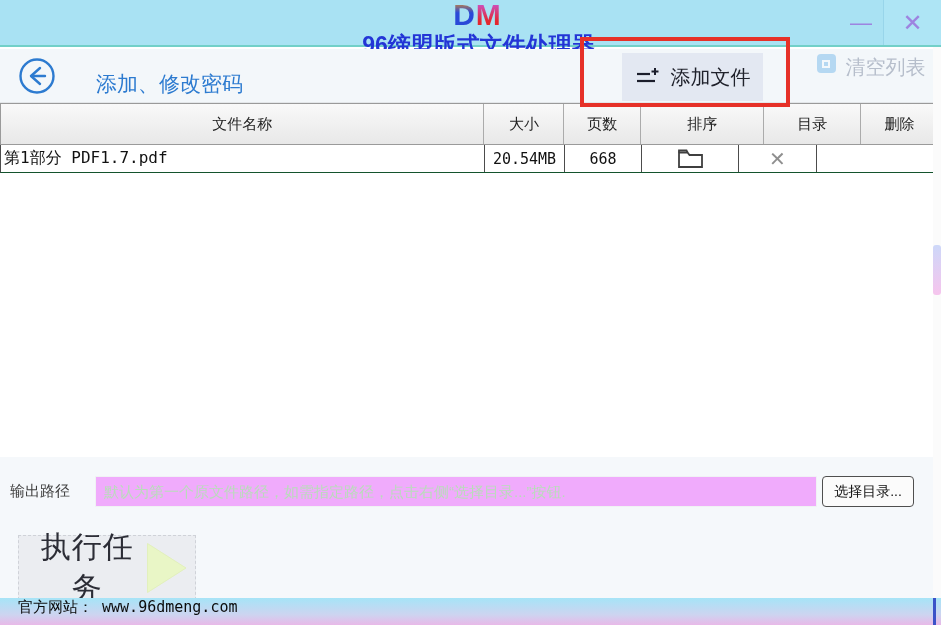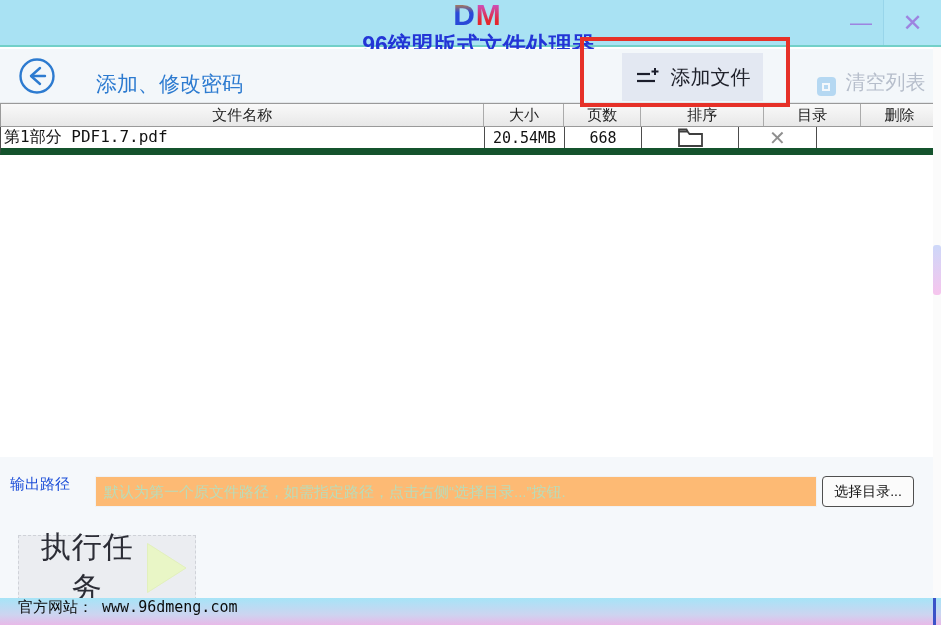--- a/index.html
+++ b/index.html
@@ -39,59 +39,59 @@
   .mode-label{position:absolute;left:96px;top:8px;height:54px;display:flex;align-items:center;
     font-size:21px;color:#2d7bd0;}
   .add-files-btn{
     position:absolute;left:622px;top:4px;width:141px;height:48px;
     background:#e3e8f2;display:flex;align-items:center;justify-content:center;gap:10px;
     border:none;cursor:pointer;
   }
   .add-files-btn .lbl{font-size:20px;color:#20222c;}
   .clear-btn{
     position:absolute;left:806px;top:4px;width:130px;height:44px;background:transparent;
-    display:flex;align-items:flex-end;justify-content:center;gap:10px;border:none;
+    display:flex;align-items:flex-start;justify-content:center;gap:10px;border:none;
   }
   .clear-btn .lbl{font-size:20px;color:#b6becb;}
   .clear-ico{width:19px;height:19px;background:#b5d8f2;border-radius:4px;
     display:flex;align-items:center;justify-content:center;}
   .clear-ico i{display:block;width:8px;height:8px;border:2px solid #f3f8fc;}
   .red-box{
     position:absolute;left:580px;top:37px;width:210px;height:70px;
     border:4px solid #e63128;pointer-events:none;z-index:20;
   }
   
   .tbl{position:absolute;left:0;top:103px;width:939px;
     font-family:"DejaVu Sans Mono","Liberation Mono",monospace;}
-  .tbl-head{display:flex;height:24px;background:linear-gradient(#f9f9f9,#e8e8e8);
+  .tbl-head{display:flex;height:42px;background:linear-gradient(#f9f9f9,#e8e8e8);
     border-top:1px solid #9a9a9a;border-bottom:1px solid #9a9a9a;border-left:1px solid #9a9a9a;}
   .th{border-right:1px solid #ababab;display:flex;align-items:center;justify-content:center;
     font-size:15px;color:#222;}
   .tbl-row{display:flex;height:28px;background:#fff;
-    border-bottom:7px solid #14532d;border-left:1px solid #4c4c4c;}
+    border-bottom:1px solid #14532d;border-left:1px solid #4c4c4c;}
   .td{border-right:1px solid #4c4c4c;display:flex;align-items:center;justify-content:center;
     font-size:15px;color:#111;}
   .c-name{width:484px;}
   .c-size{width:80px;}
   .c-pages{width:77px;}
   .c-sort{width:123px;}
   .c-dir{width:97px;}
   .c-del{width:78px;}
   .td.c-name{justify-content:flex-start;padding-left:3px;font-size:16px;}
   .sort-wrap{padding:0;}
   .sort-btn{flex:1;height:100%;display:flex;align-items:center;justify-content:center;
     color:#c9c9c9;font-size:15px;background:transparent;border:none;}
   .sort-btn.up{border-right:1px solid #bdbdbd;}
   .del-btn{color:#8f8f8f;font-size:20px;background:transparent;border:none;width:100%;height:100%;
     display:flex;align-items:center;justify-content:center;}
   
   .bottom-panel{position:absolute;left:0;top:457px;width:941px;height:141px;background:#f5f8fb;}
-  .out-label{position:absolute;left:10px;top:12px;height:30px;display:flex;align-items:center;
-    font-size:15px;color:#1d4ed8;font-family:"DejaVu Sans Mono","Liberation Mono",monospace;}
-  .out-input{position:absolute;left:95px;top:19px;width:722px;height:31px;background:#fdba74;
+  .out-label{position:absolute;left:10px;top:19px;height:30px;display:flex;align-items:center;
+    font-size:15px;color:#404040;font-family:"DejaVu Sans Mono","Liberation Mono",monospace;}
+  .out-input{position:absolute;left:95px;top:19px;width:722px;height:31px;background:#f0abfc;
     border:1px solid #f0f2f4;padding:0 8px;font-size:15px;color:#333;outline:none;}
   .out-input::placeholder{color:#b9dcba;opacity:1;}
   .choose-dir-btn{position:absolute;left:822px;top:19px;width:92px;height:31px;
     background:#fbfbfb;border:1px solid #4f4f4f;border-radius:4px;font-size:14px;color:#111;}
   .exec-btn{position:absolute;left:18px;top:78px;width:178px;height:65px;background:#ebedf1;
     border:1px dashed #cfd2d8;display:flex;align-items:center;padding-left:14px;cursor:pointer;}
   .exec-btn .lbl{font-size:30px;color:#2c2d36;letter-spacing:1px;}
   
   .statusbar{position:absolute;left:0;top:598px;width:941px;height:37px;
     background:linear-gradient(180deg,#a6e4f7 0%,#cdd4f0 45%,#f4ade4 85%,#efa2e0 100%);

